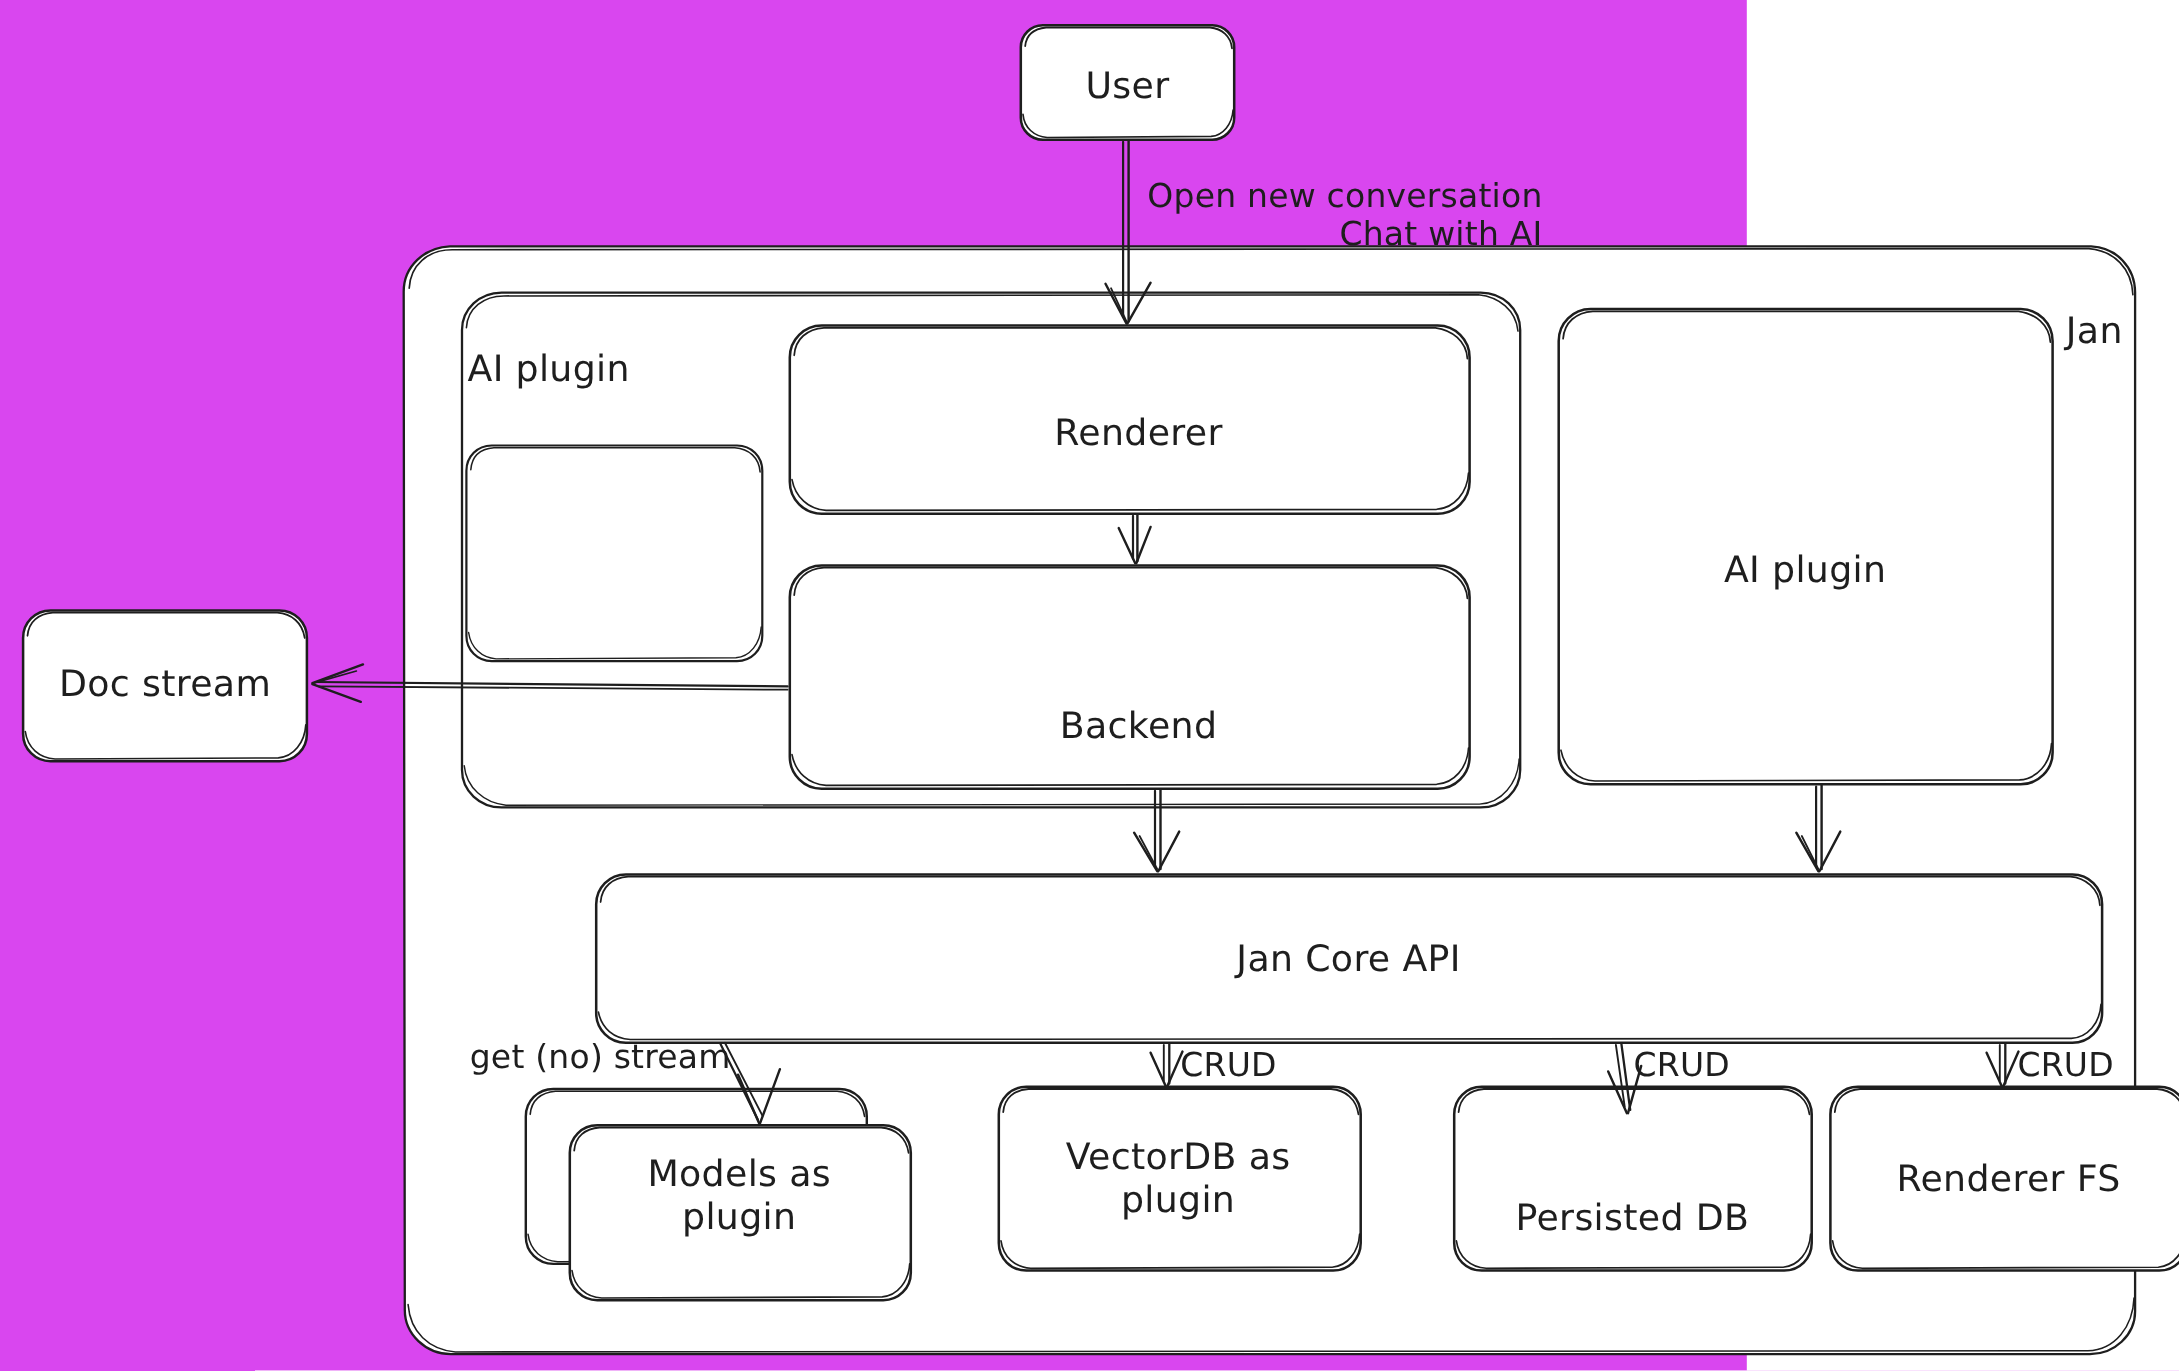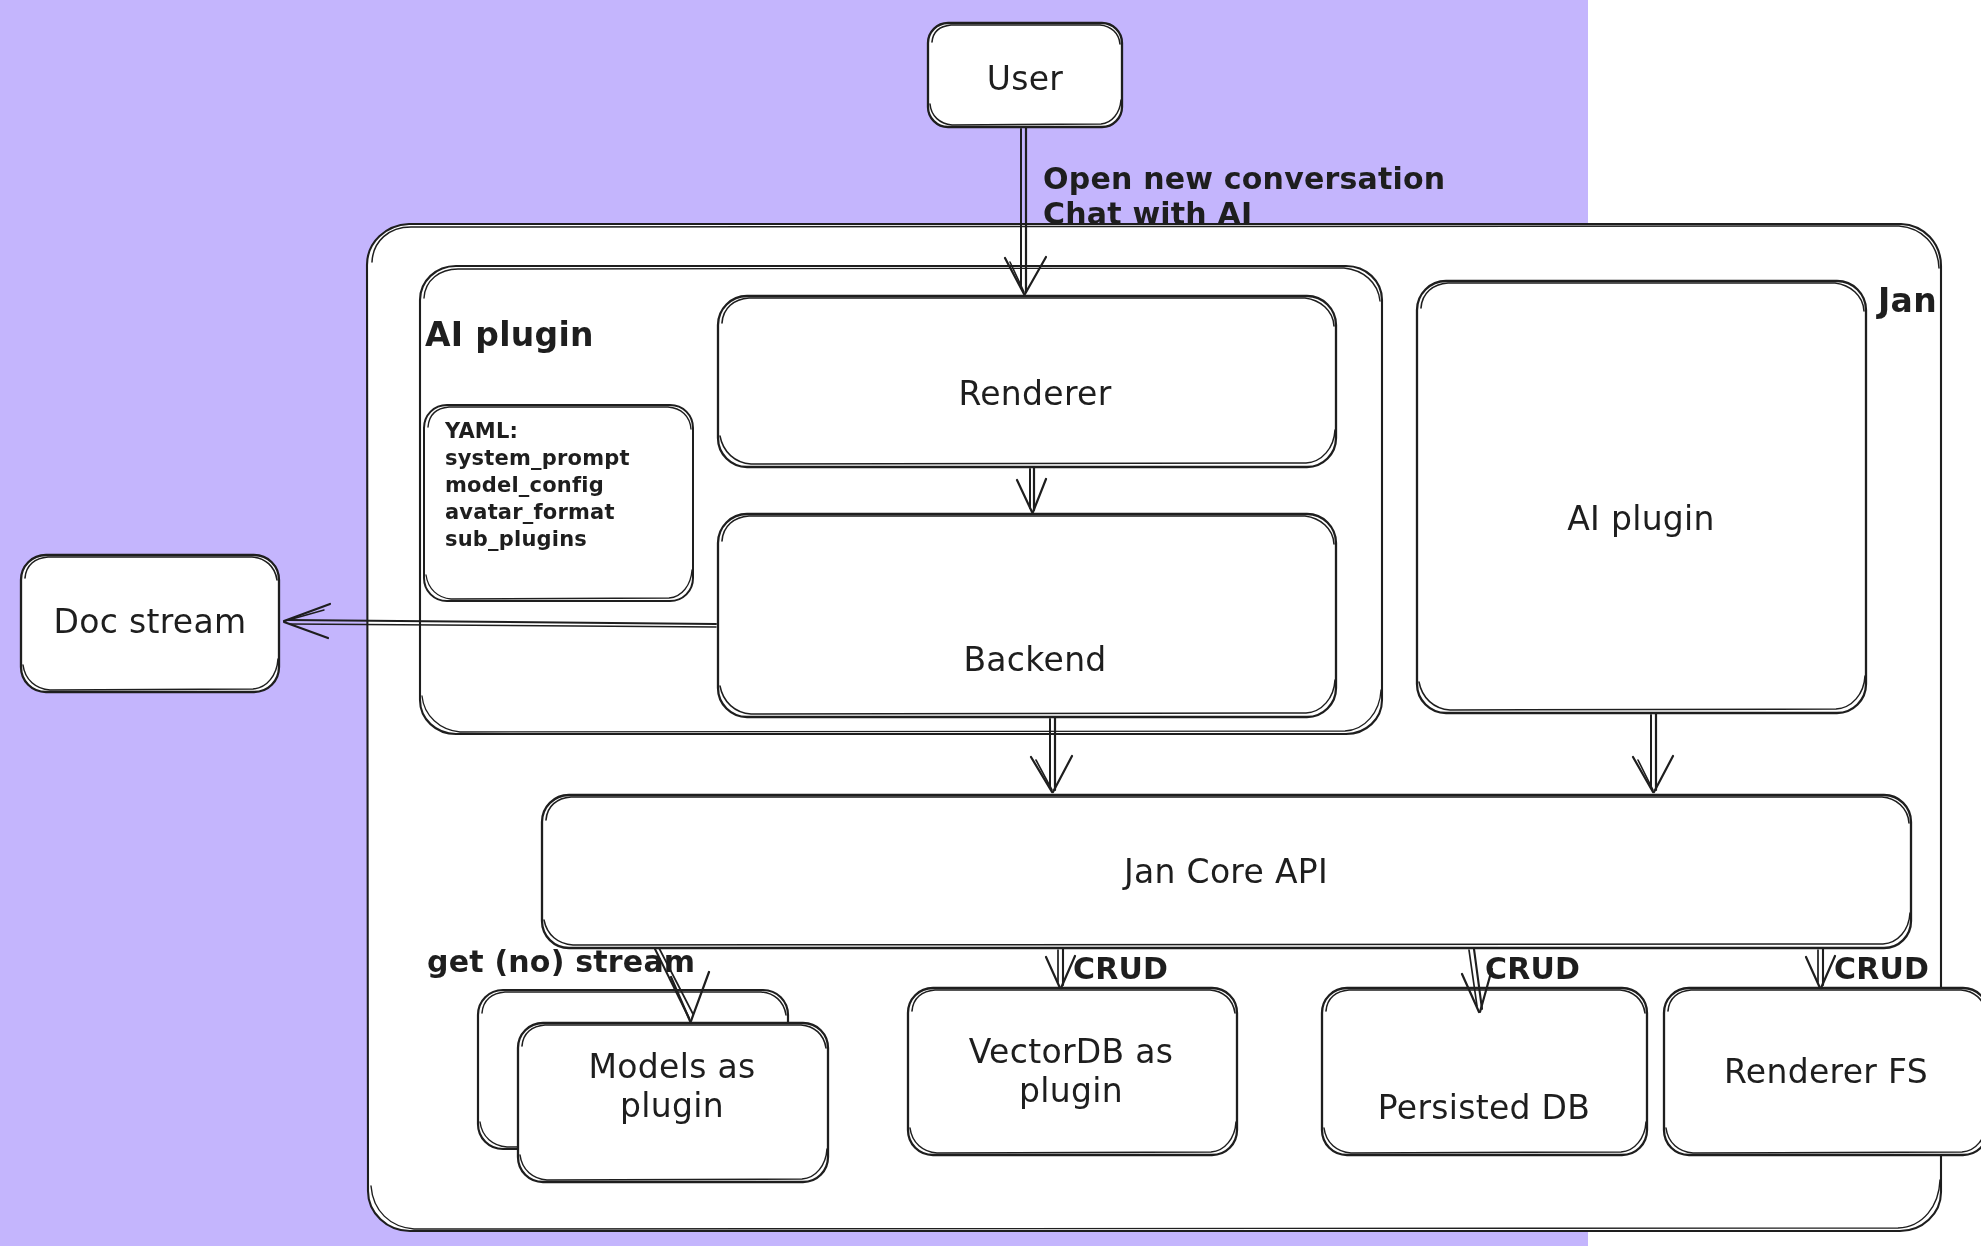--- a/index.html
+++ b/index.html
@@ -11,21 +11,21 @@
   body {
     width: 1981px;
     height: 1246px;
     overflow: hidden;
     font-family: "DejaVu Sans", sans-serif;
   }
   #canvas {
     position: relative;
     width: 1588px;
     height: 1246px;
-    background: #c4b5fd;
+    background: #d946ef;
   }
   svg#diagram {
     position: absolute;
     left: 0;
     top: 0;
     width: 1981px;
     height: 1246px;
     display: block;
   }
   .stroke {
@@ -43,22 +43,21 @@
     font-family: "DejaVu Sans", sans-serif;
     white-space: pre;
     line-height: 1.18;
     pointer-events: none;
   }
   .label.center {
     text-align: center;
     transform: translate(-50%, -50%);
   }
   .label.left {
-    text-align: left;
-    font-weight: bold;
+    text-align: right;
   }
   .node-text {
     font-size: 33px;
     letter-spacing: 0.3px;
   }
   .container-text {
     font-size: 33px;
     letter-spacing: 0.3px;
   }
   .edge-text {
@@ -266,25 +265,20 @@
   <div class="label center node-text" style="left:1025px; top:79px;">User</div>
 
   <div class="label left container-text" style="left:425px; top:316px;">AI plugin</div>
 
   <div class="label left container-text" style="left:1878px; top:282px;">Jan</div>
 
   <div class="label center node-text" style="left:1035px; top:394px;">Renderer</div>
 
   <div class="label center node-text" style="left:1035px; top:614px;margin-top:46px;">Backend</div>
 
-  <div class="label left yaml-text" style="left:445px; top:418px;">YAML:
-system_prompt
-model_config
-avatar_format
-sub_plugins</div>
 
   <div class="label center node-text" style="left:150px; top:622px;">Doc stream</div>
 
   <div class="label center node-text" style="left:1641px; top:519px;">AI plugin</div>
 
   <div class="label center node-text" style="left:1226px; top:872px;">Jan Core API</div>
 
   <div class="label center node-text" style="left:672px; top:1087px;">Models as
 plugin</div>
 

